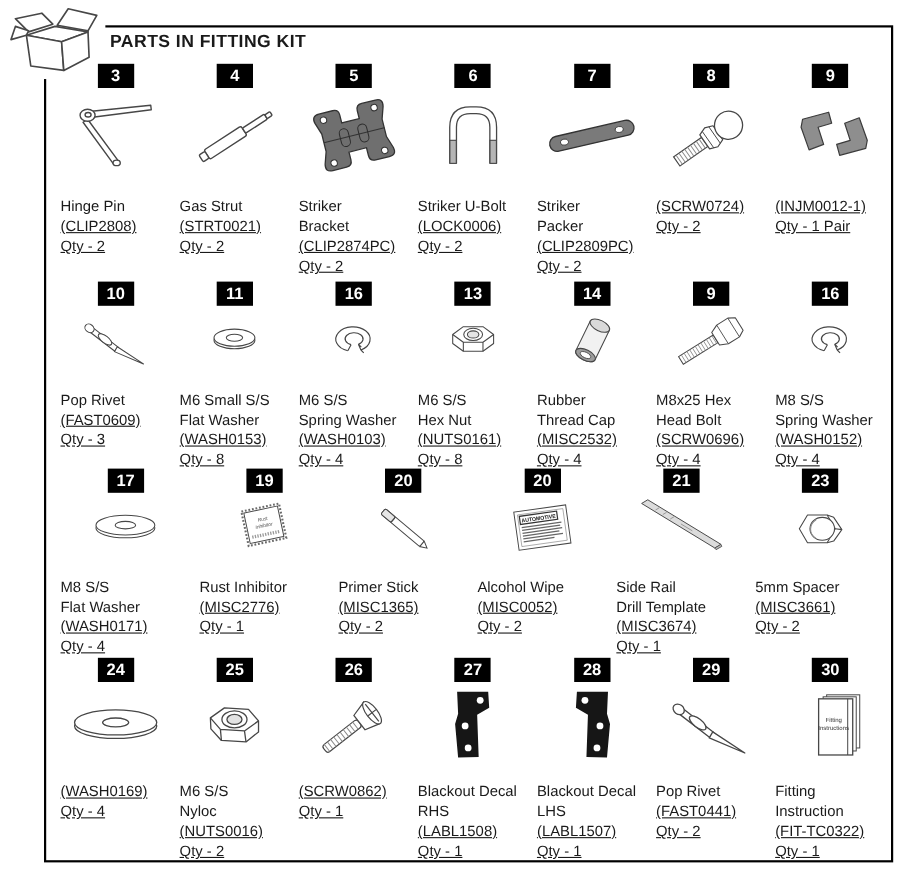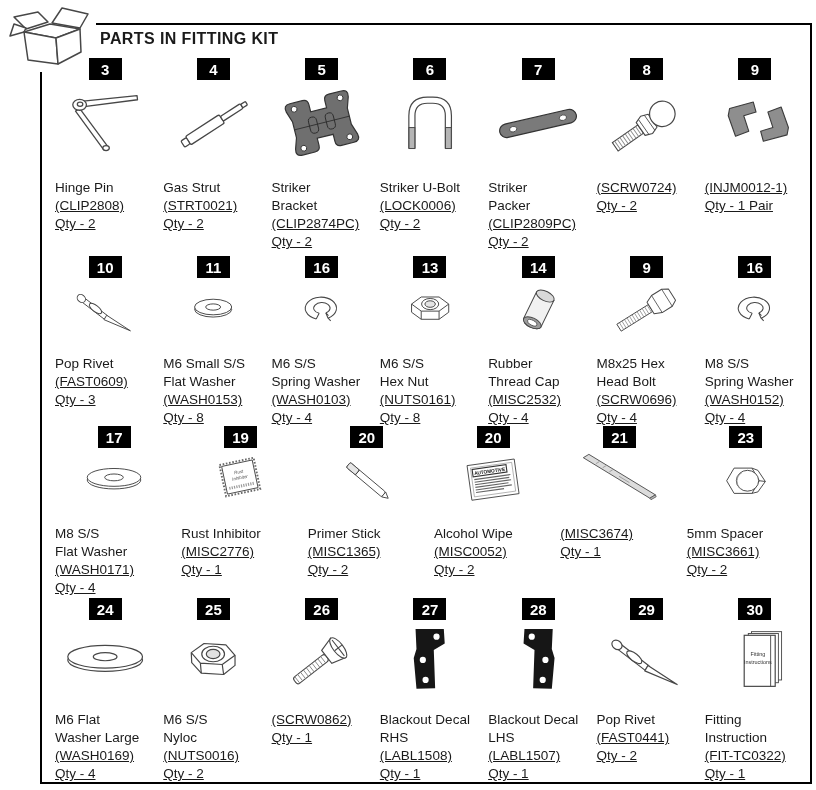--- a/index.html
+++ b/index.html
@@ -396,20 +396,22 @@
       <div class="cell">
     <div class="badge">21</div>
     <div class="illo">
           <svg viewBox="0 0 110 78">
 <path d="M7 9 L14.5 4.5 L104 59 L96.5 63.5 Z" fill="#dcdcdc" stroke="#474747" stroke-width="1.2" stroke-linejoin="round"></path>
 <path d="M96.5 63.5 L104 59 L105 61.5 L98 65.5 Z" fill="#bdbdbd" stroke="#474747" stroke-width="1"></path>
 <path d="M24 17 l4.5 -2.7 M33 22.5 l4.5 -2.7 M42 28 l4.5 -2.7 M55 34 l14 8.5" stroke="#8b8b8b" stroke-width="1"></path>
           </svg>
         </div>
     <div class="ptext">
+      <div class="pname">Side Rail
+Drill Template</div>
       <div class="pcode">(MISC3674)</div>
       <div class="pqty">Qty - 1</div>
     </div>
   </div>
       <div class="cell">
     <div class="badge">23</div>
     <div class="illo">
           <svg viewBox="0 0 110 78">
             <g fill="#fff" stroke="#474747" stroke-width="1.3" stroke-linejoin="round">
 <path d="M29 40 L39 23 L63 23 L73 40 L63 57 L39 57 Z"></path>
@@ -432,22 +434,20 @@
     <div class="illo">
           <svg viewBox="0 0 110 78">
             <g fill="#fff" stroke="#474747" stroke-width="1.3">
 <ellipse cx="55" cy="40" rx="41" ry="12.5"></ellipse>
               <ellipse cx="55" cy="36.5" rx="41" ry="12.5"></ellipse>
 <ellipse cx="55" cy="36.5" rx="13" ry="4.4"></ellipse>
             </g>
           </svg>
         </div>
     <div class="ptext">
-      <div class="pname">M6 Flat
-Washer Large</div>
       <div class="pcode">(WASH0169)</div>
       <div class="pqty">Qty - 4</div>
     </div>
   </div>
       <div class="cell">
     <div class="badge">25</div>
     <div class="illo">
           <svg viewBox="0 0 110 78">
             <g fill="#fff" stroke="#474747" stroke-width="1.3" stroke-linejoin="round">
 <path d="M31 32 L45 22 L69 23.5 L79 35 L79 46 L66.5 56 L42 54.5 L31.5 43 Z"></path>

